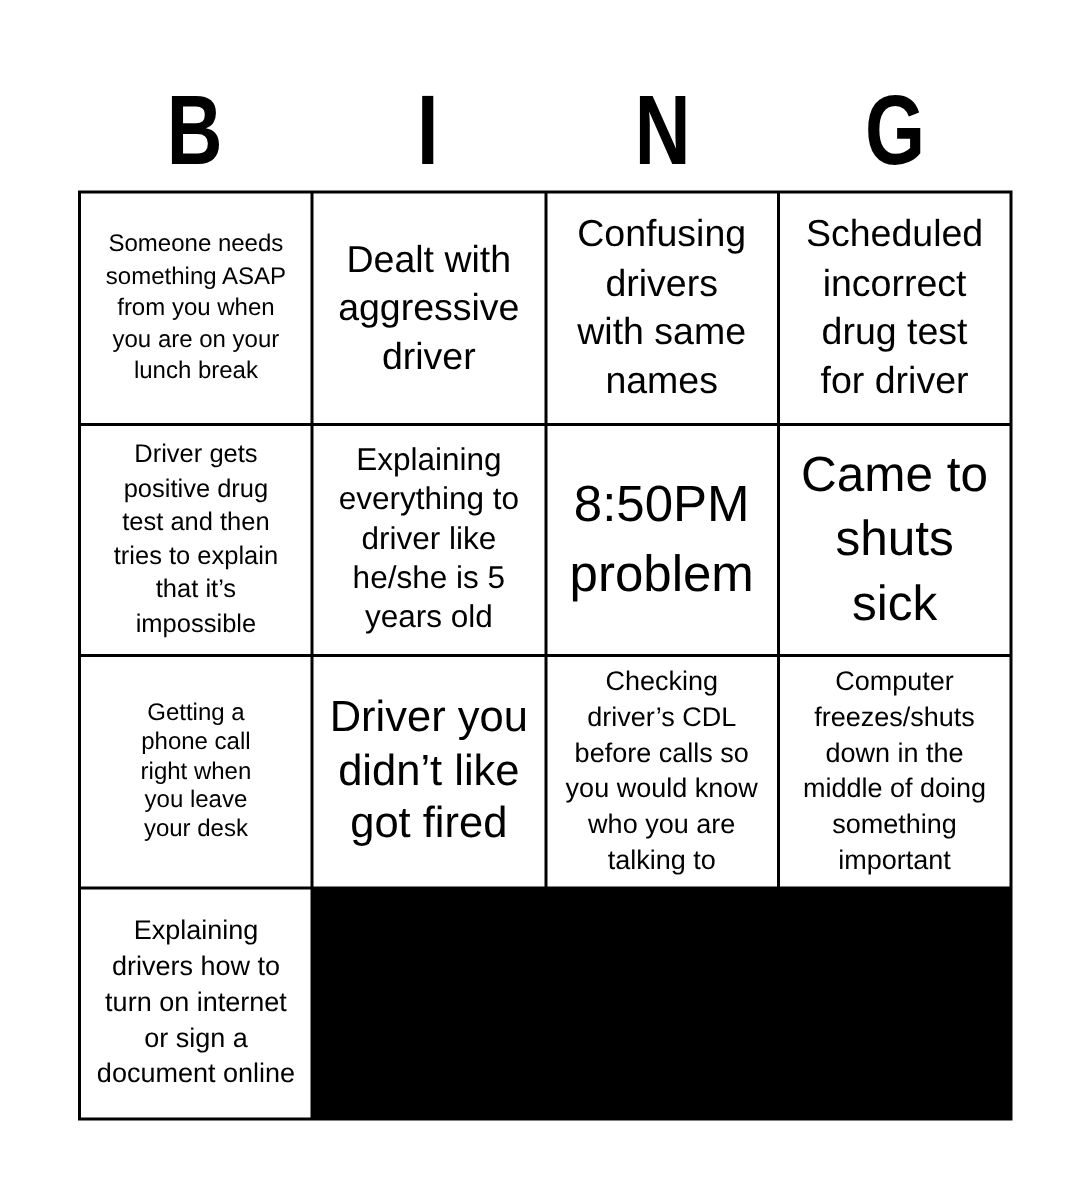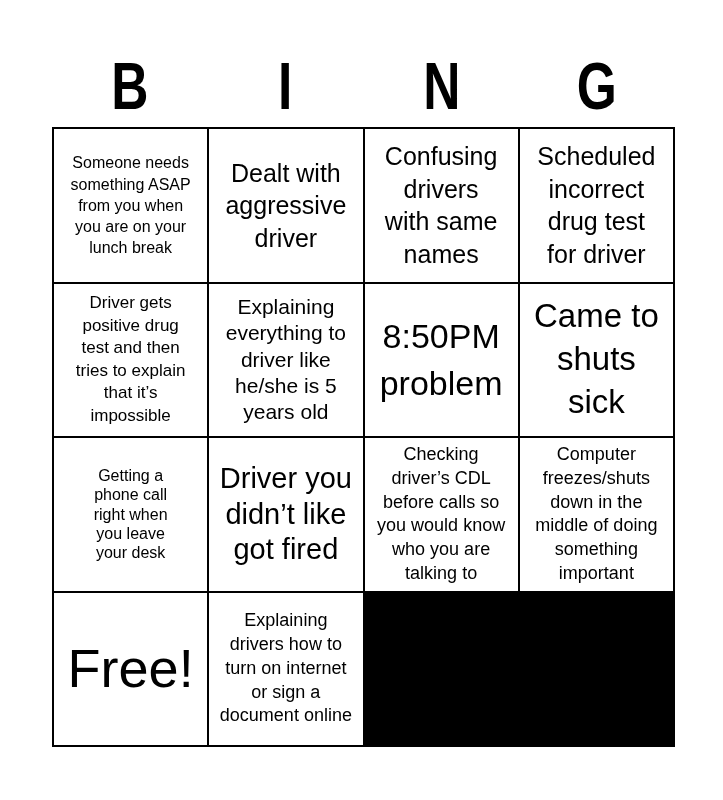--- a/index.html
+++ b/index.html
@@ -132,21 +132,20 @@
 you would know
 who you are
 talking to</div>
 
     <div class="cell fs18">Computer
 freezes/shuts
 down in the
 middle of doing
 something
 important</div>
-    <div class="cell fs54">Free!</div>
     <div class="cell fs18">Explaining
 drivers how to
 turn on internet
 or sign a
 document online</div>
   </div>
 
 </div>
 
 </body></html>

